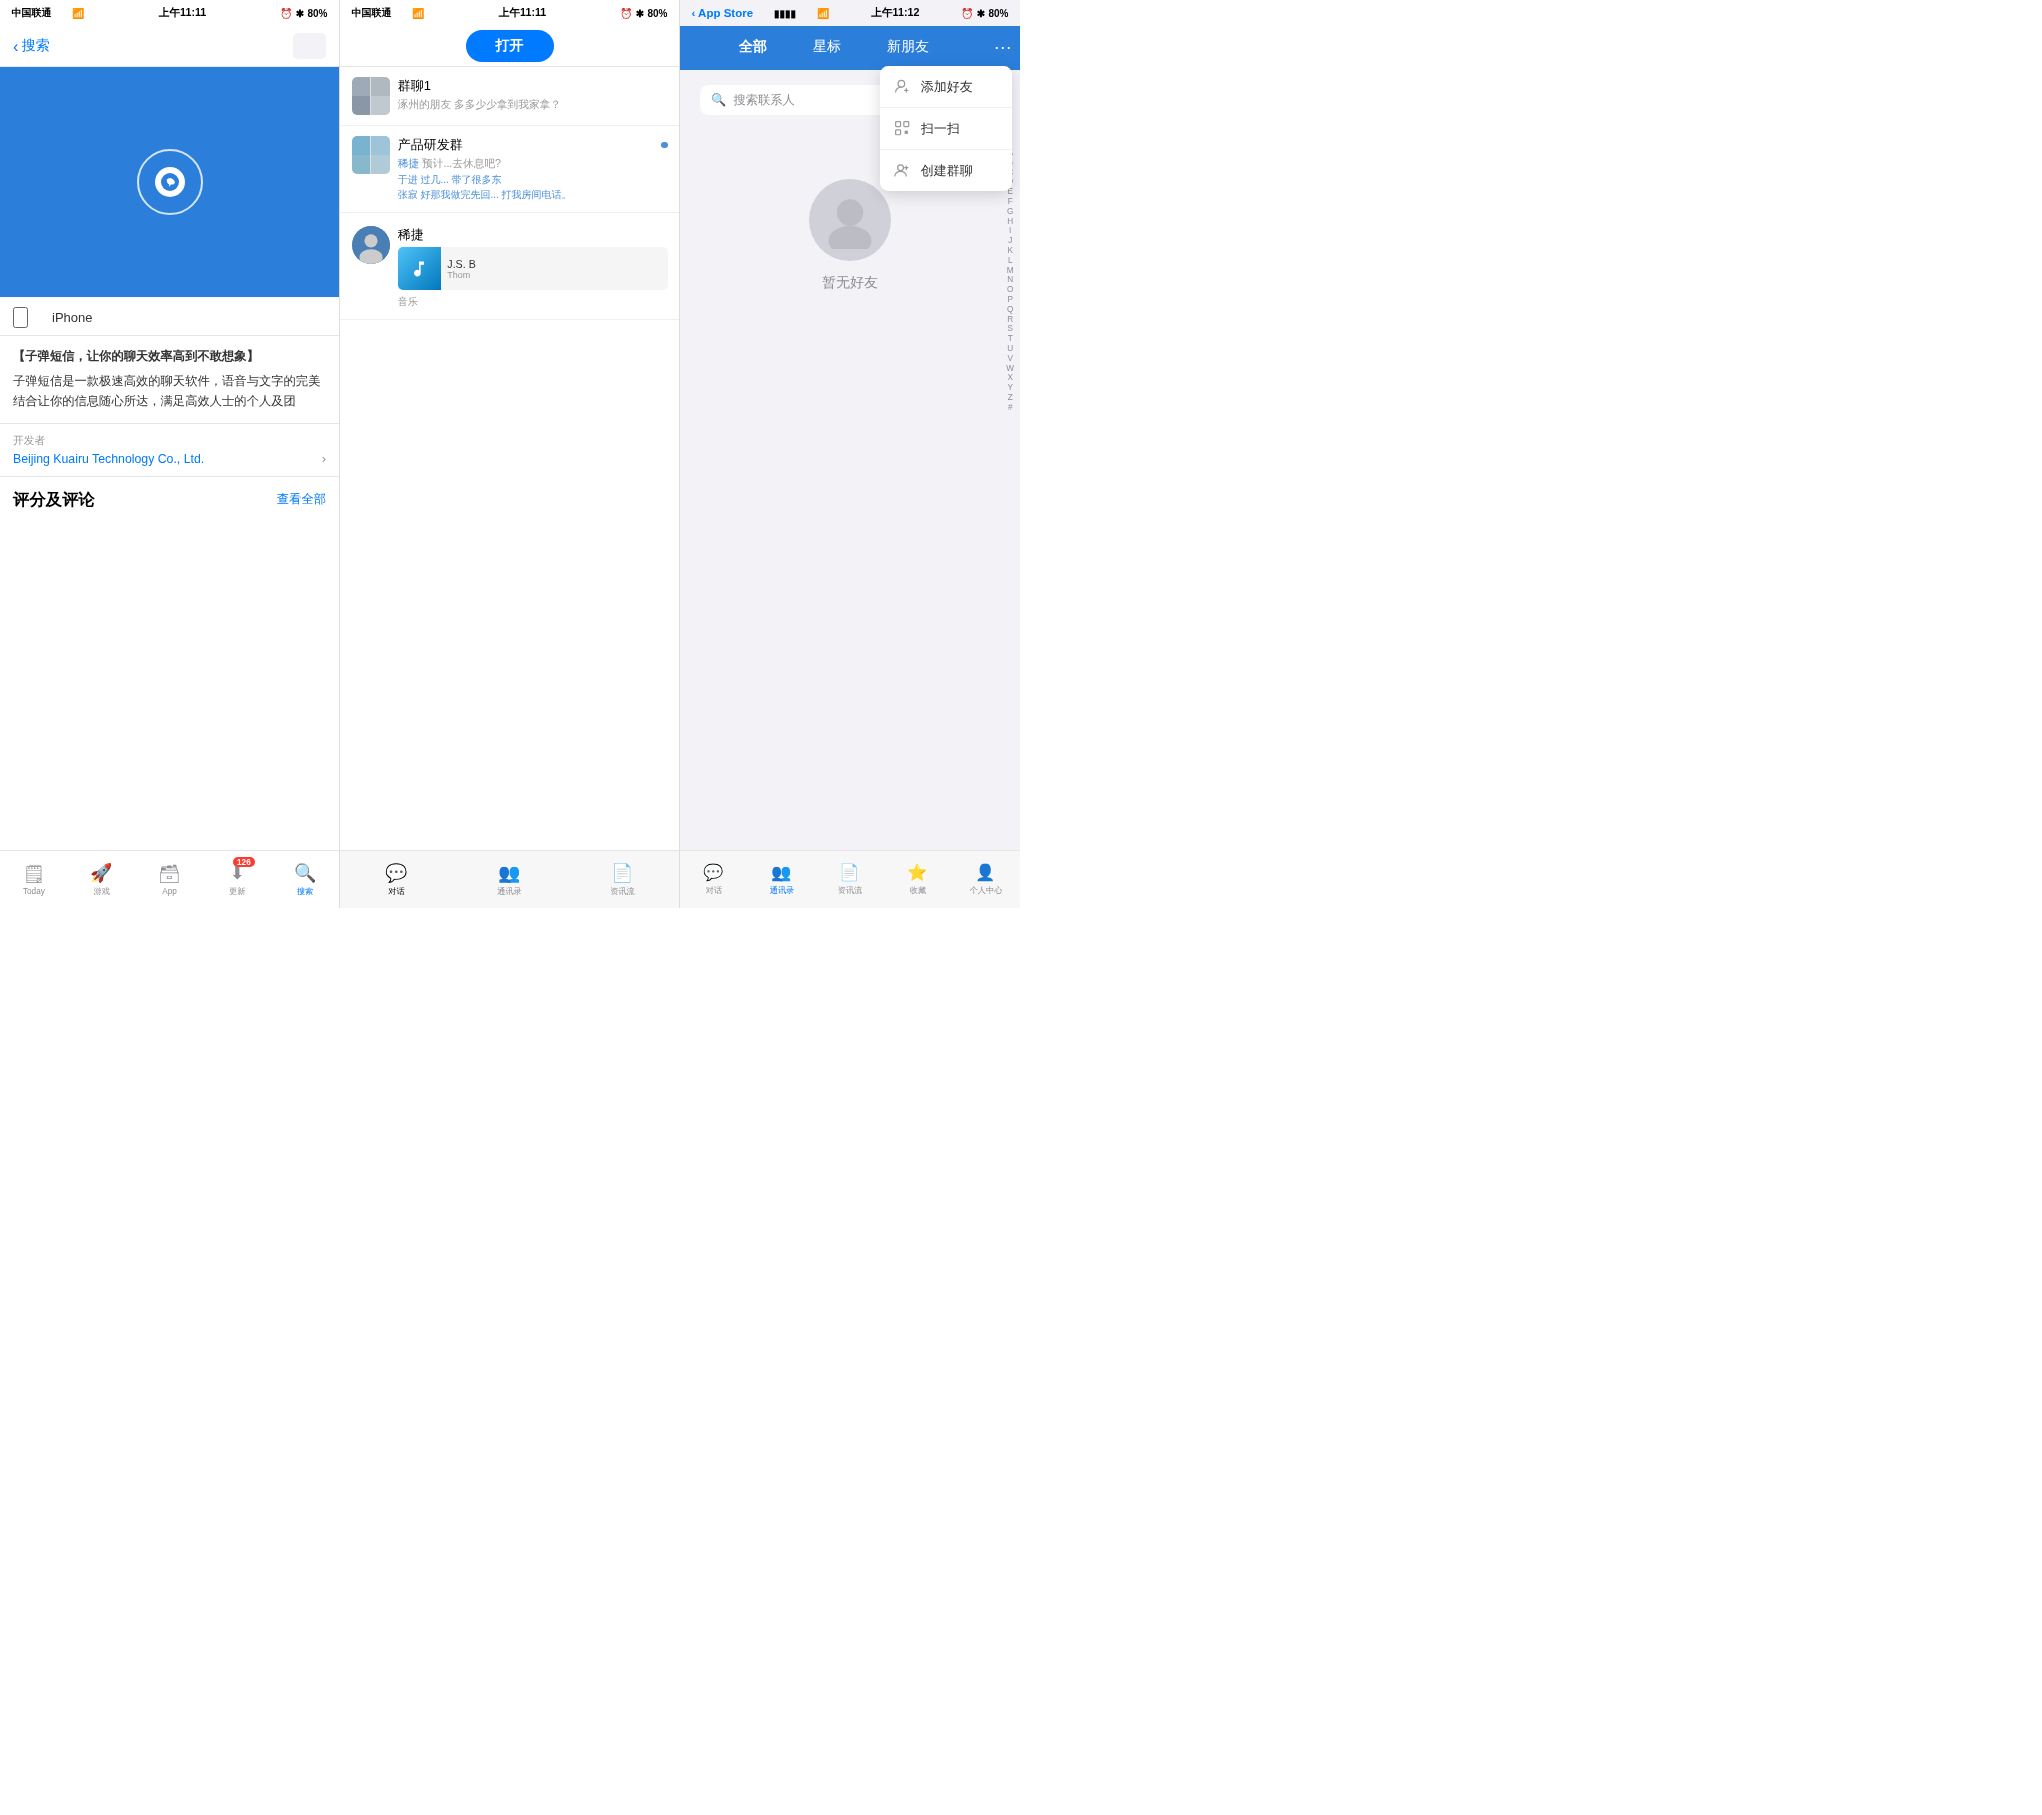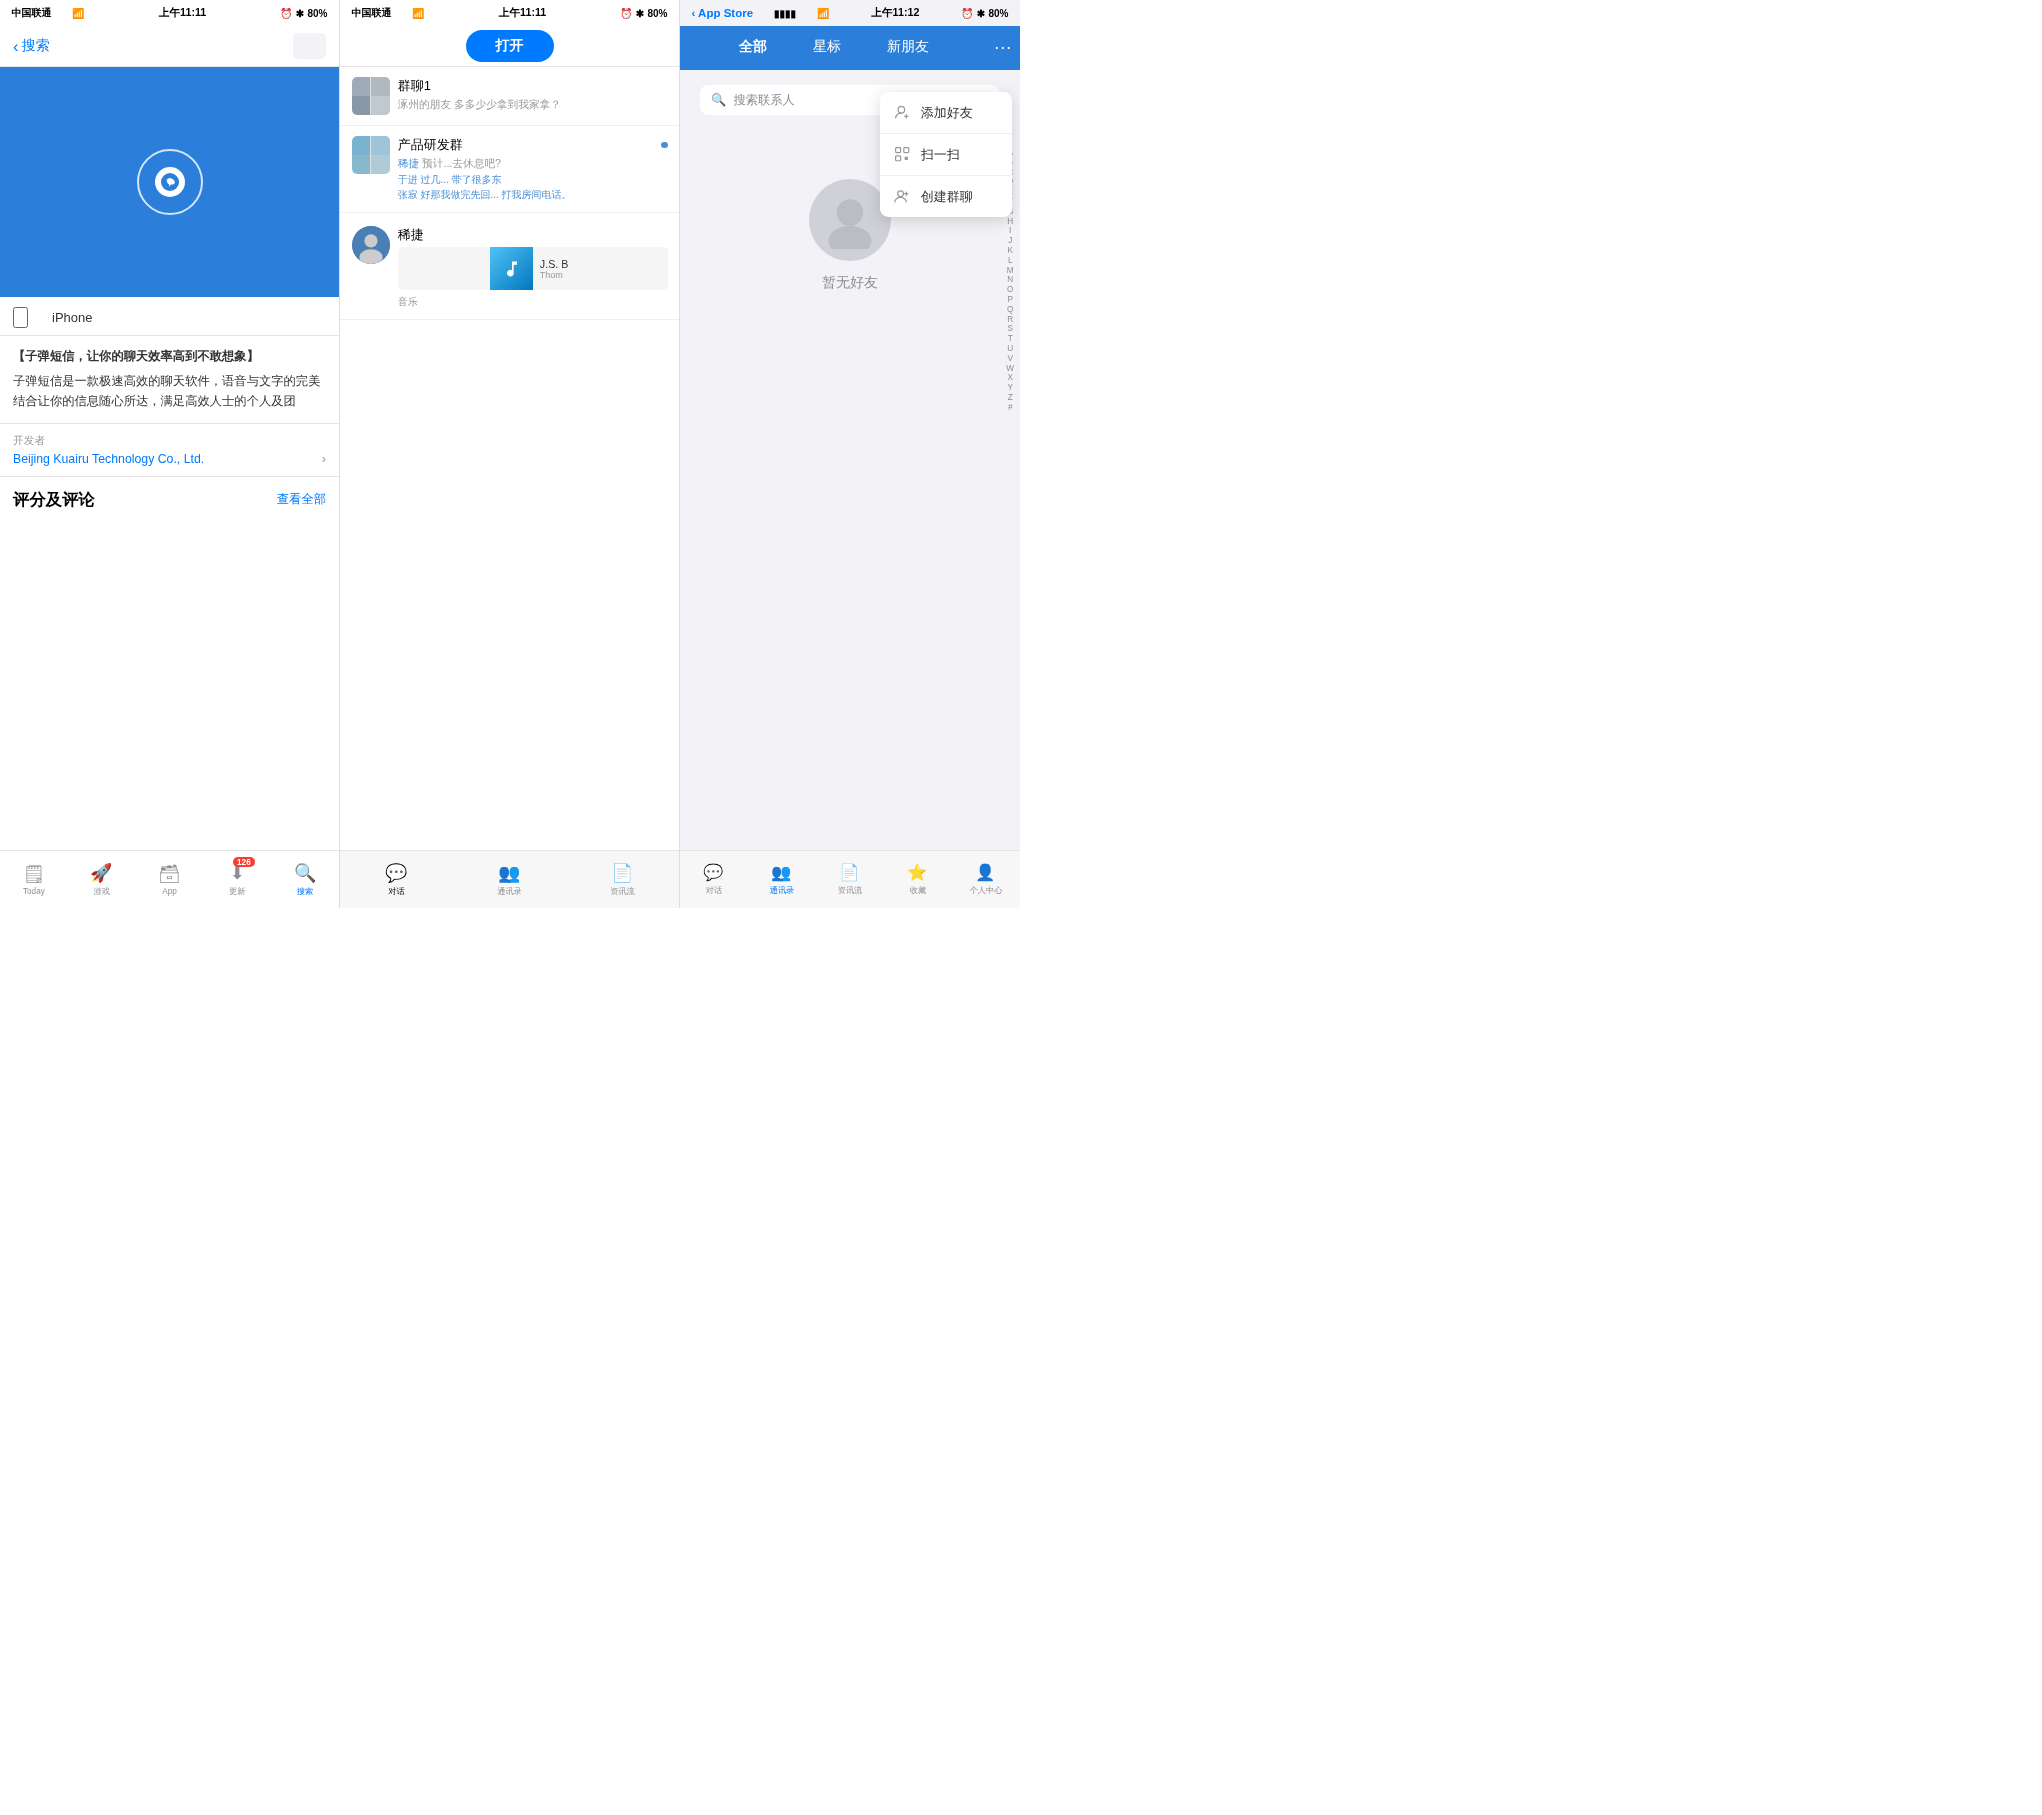--- a/index.html
+++ b/index.html
@@ -278,21 +278,20 @@
 
     
     .music-card {
       display: flex;
       align-items: center;
       background: #f5f5f5;
       border-radius: 5px;
       overflow: hidden;
       margin-top: 3.3px;
       height: 43px;
-      justify-content: center;
     }
     .music-thumb {
       width: 43px;
       height: 43px;
       background: linear-gradient(135deg, #4fc3f7, #0277bd);
       display: flex;
       align-items: center;
       justify-content: center;
       flex-shrink: 0;
     }
@@ -380,21 +379,21 @@
       align-items: center;
       gap: 6.6px;
       font-size: 12.3px;
       color: #8e8e93;
     }
     .search-icon-glyph { font-size: 12.3px; color: #8e8e93; }
 
     
     .dropdown-menu {
       position: absolute;
-      top: 92px;
+      top: 66px;
       right: 8.2px;
       background: white;
       border-radius: 8.2px;
       box-shadow: 0 3.3px 16.4px rgba(0,0,0,0.15);
       width: 132px;
       z-index: 100;
       overflow: hidden;
     }
     .dropdown-item {
       display: flex;

